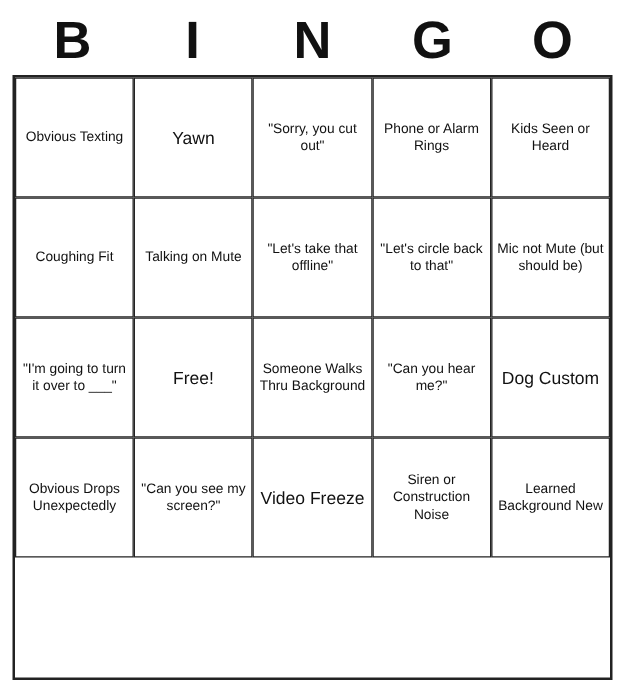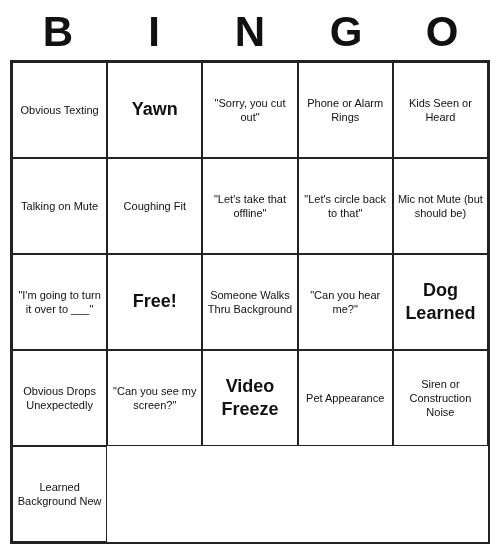--- a/index.html
+++ b/index.html
@@ -43,54 +43,53 @@
       display: flex;
       align-items: center;
       justify-content: center;
       text-align: center;
       padding: 4px;
       font-size: 11px;
       color: #111;
       line-height: 1.3;
     }
     .cell.free {
-      font-size: 18px;
-      font-weight: bold;
+      font-size: 14px;
+      font-weight: normal;
     }
     .cell.large-text {
-      font-size: 18px;
-      font-weight: bold;
+      font-size: 14px;
+      font-weight: normal;
     }
   </style>
 </head>
 <body>
 
 <div class="bingo-title">
   <span>B</span>
   <span>I</span>
   <span>N</span>
   <span>G</span>
   <span>O</span>
 </div>
 
 <div class="bingo-grid" id="bingo-grid">
 <div class="cell">Obvious Texting</div>
     <div class="cell large-text">Yawn</div>
     <div class="cell">"Sorry, you cut out"</div>
     <div class="cell">Phone or Alarm Rings</div>
     <div class="cell">Kids Seen or Heard</div>
+    <div class="cell">Coughing Fit</div>
     <div class="cell">Talking on Mute</div>
-    <div class="cell">Coughing Fit</div>
     <div class="cell">"Let's take that offline"</div>
     <div class="cell">"Let's circle back to that"</div>
     <div class="cell">Mic not Mute (but should be)</div>
     <div class="cell">"I'm going to turn it over to ___"</div>
     <div class="cell free">Free!</div>
     <div class="cell">Someone Walks Thru Background</div>
     <div class="cell">"Can you hear me?"</div>
-    <div class="cell large-text">Dog Learned</div>
+    <div class="cell large-text">Dog Custom</div>
     <div class="cell">Obvious Drops Unexpectedly</div>
     <div class="cell">"Can you see my screen?"</div>
     <div class="cell large-text">Video Freeze</div>
-    <div class="cell">Pet Appearance</div>
     <div class="cell">Siren or Construction Noise</div>
     <div class="cell">Learned Background New</div>
   </div>
 
 </body></html>

